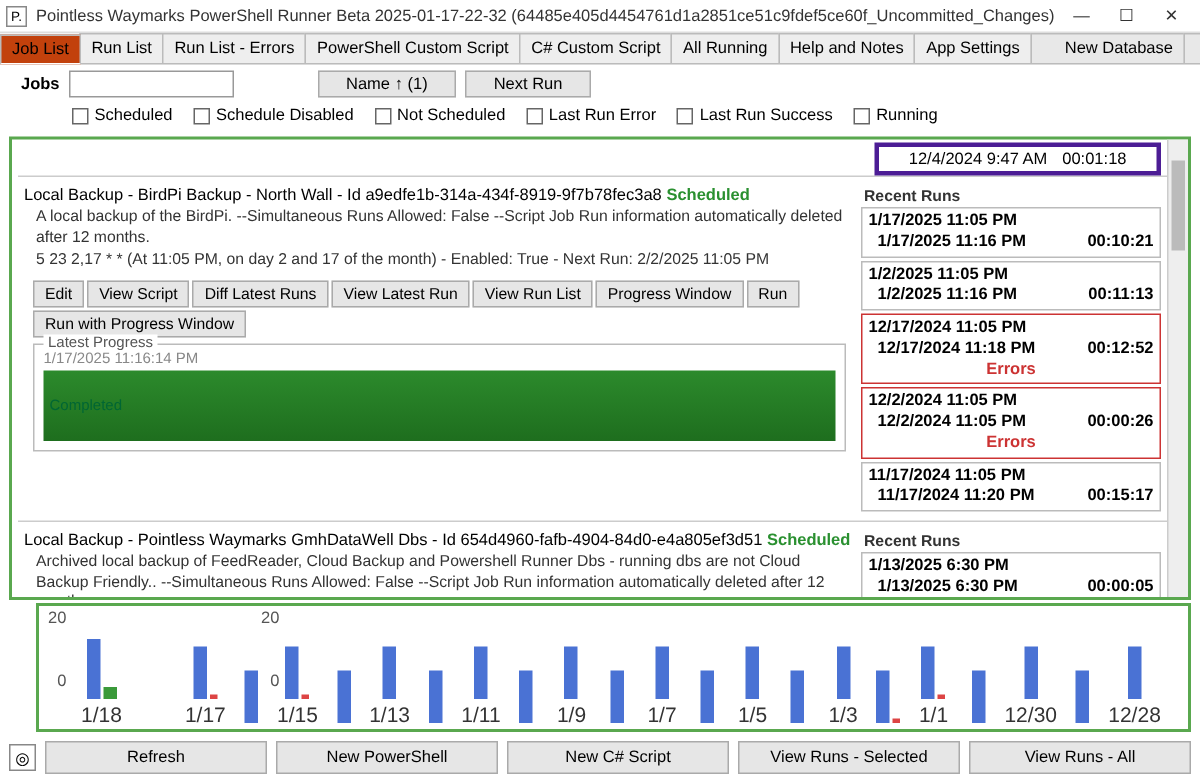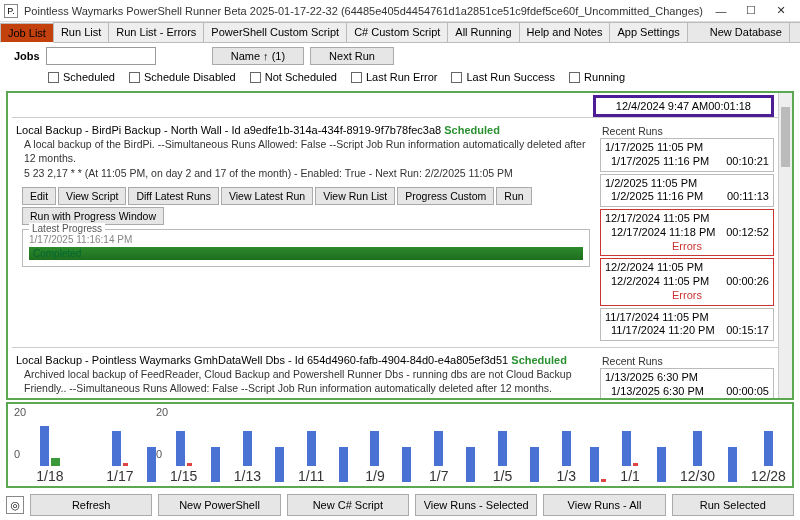--- a/index.html
+++ b/index.html
@@ -27,30 +27,30 @@
 .job-left { flex: 1; min-width: 0; }
 .job-title { font-size: 11px; }
 .job-title .name { font-weight: 400; }
 .job-title .sched { color: #2a9030; font-weight: 600; }
 .job-desc { font-size: 10.5px; color: #333; margin: 2px 0 0 8px; line-height: 1.3; }
 .btnrow { display: flex; gap: 2px; margin: 6px 0 4px 6px; flex-wrap: wrap; }
 .btnrow .btn { padding: 2px 7px; font-size: 10.5px; }
 .fieldset { border: 1px solid #bbb; margin: 4px 4px 4px 6px; padding: 4px 6px 6px 6px; position: relative; }
 .fieldset .legend { position: absolute; top: -7px; left: 6px; background: #fff; padding: 0 3px; font-size: 10px; color: #555; }
 .progtime { font-size: 10px; color: #888; }
-.progbar { background: linear-gradient(#2c8a2c,#1e6e1e); color: #063; font-size: 10px; padding: 1px 4px; margin-top:2px; }
-.recent { width: 174px; }
+.progbar { background: linear-gradient(#2c8a2c,#1e6e1e); color: #063; font-size: 10px; padding: 18px 4px; margin-top:2px; }
+.recent { width: 200px; font-weight: bold; }
 .recent-hdr { font-size: 10.5px; color: #333; padding: 1px 2px; }
 .run { border: 1px solid #bbb; margin-bottom: 2px; padding: 2px 4px; font-size: 10px; line-height: 1.25; }
 .run.err { border-color: #c33; }
 .run .errlbl { color: #c33; text-align: center; }
 .run .l2 { padding-left: 6px; display:flex; justify-content:space-between; }
 .sb { width: 14px; background: #eee; border-left: 1px solid #ccc; display:flex; flex-direction:column; }
 .sb .thumb { background:#bbb; flex:0 0 60px; margin:14px 2px 0 2px; }
-.chartpane { border: 2px solid #5aa84f; margin: 0 6px 2px 6px; height: 86px; display:flex; align-items:flex-end; padding: 4px 6px 2px 6px; gap:4px; position:relative; }
+.chartpane { border: 2px solid #5aa84f; margin: 0 6px 2px 24px; height: 86px; display:flex; align-items:flex-end; padding: 4px 18px 2px 6px; gap:4px; position:relative;text-align:right; }
 .chartcol { flex:1; display:flex; flex-direction:column; align-items:center; }
 .bars { height:50px; display:flex; align-items:flex-end; gap:2px; }
 .bar { width:9px; background:#4a72d4; }
 .bar.grn { background:#3a9a3a; width:9px; }
 .bar.red { background:#d44; width:5px; }
 .xlab { font-size:14px; color:#333; margin-top:2px; }
 .yticks { position:absolute; left:6px; top:2px; font-size:9px; color:#555; display:flex; flex-direction:column; justify-content:space-between; height:54px; }
 .yticks.r2 { left:148px; }
 .bottombar { display:flex; align-items:center; gap:6px; padding:4px 6px; }
 .bottombar .btn { flex:1; text-align:center; padding:4px 0; }
@@ -114,36 +114,36 @@
       <span class="box"></span>
       <span>Running</span>
     </div>
   </div>
 
 <div class="mainpane">
   <div class="scrollbody" id="scrollbody">
     <div style="display:flex; justify-content:flex-end;">
       <div class="toprun">
         <span>12/4/2024 9:47 AM</span>
-        <span style="margin-left:0;">00:01:18</span>
+        <span style="margin-left:10px;">00:01:18</span>
       </div>
     </div>
     <div id="jobs">
         <div class="job">
           <div class="job-left">
             <div class="job-title"><span class="name">Local Backup - BirdPi Backup - North Wall</span><span> - Id  a9edfe1b-314a-434f-8919-9f7b78fec3a8</span>   <span class="sched">Scheduled</span></div>
             <div class="job-desc">A local backup of the BirdPi. --Simultaneous Runs Allowed: False --Script Job Run information automatically deleted after 12 months.</div>
             <div class="job-desc">5 23 2,17 * * (At 11:05 PM, on day 2 and 17 of the month) - Enabled: True - Next Run: 2/2/2025 11:05 PM</div>
             <div class="btnrow">
               <button class="btn">Edit</button>
               <button class="btn">View Script</button>
               <button class="btn">Diff Latest Runs</button>
               <button class="btn">View Latest Run</button>
               <button class="btn">View Run List</button>
-              <button class="btn">Progress Custom</button>
+              <button class="btn">Progress Window</button>
               <button class="btn">Run</button>
               <button class="btn">Run with Progress Window</button>
             </div>
             <div class="fieldset">
               <div class="legend">Latest Progress</div>
               <div class="progtime">1/17/2025 11:16:14 PM</div>
               <div class="progbar">Completed</div>
             </div>
           </div>
           <div class="recent">
@@ -361,15 +361,14 @@
   </div>
 
 <div class="bottombar">
   <div class="cam">◎</div>
   <div id="bottombtns" style="flex:1; display:flex; gap:6px;">
       <button class="btn">Refresh</button>
       <button class="btn">New PowerShell</button>
       <button class="btn">New C# Script</button>
       <button class="btn">View Runs - Selected</button>
       <button class="btn">View Runs - All</button>
-      <button class="btn">Run Selected</button>
     </div>
 </div>
 
 </body></html>

